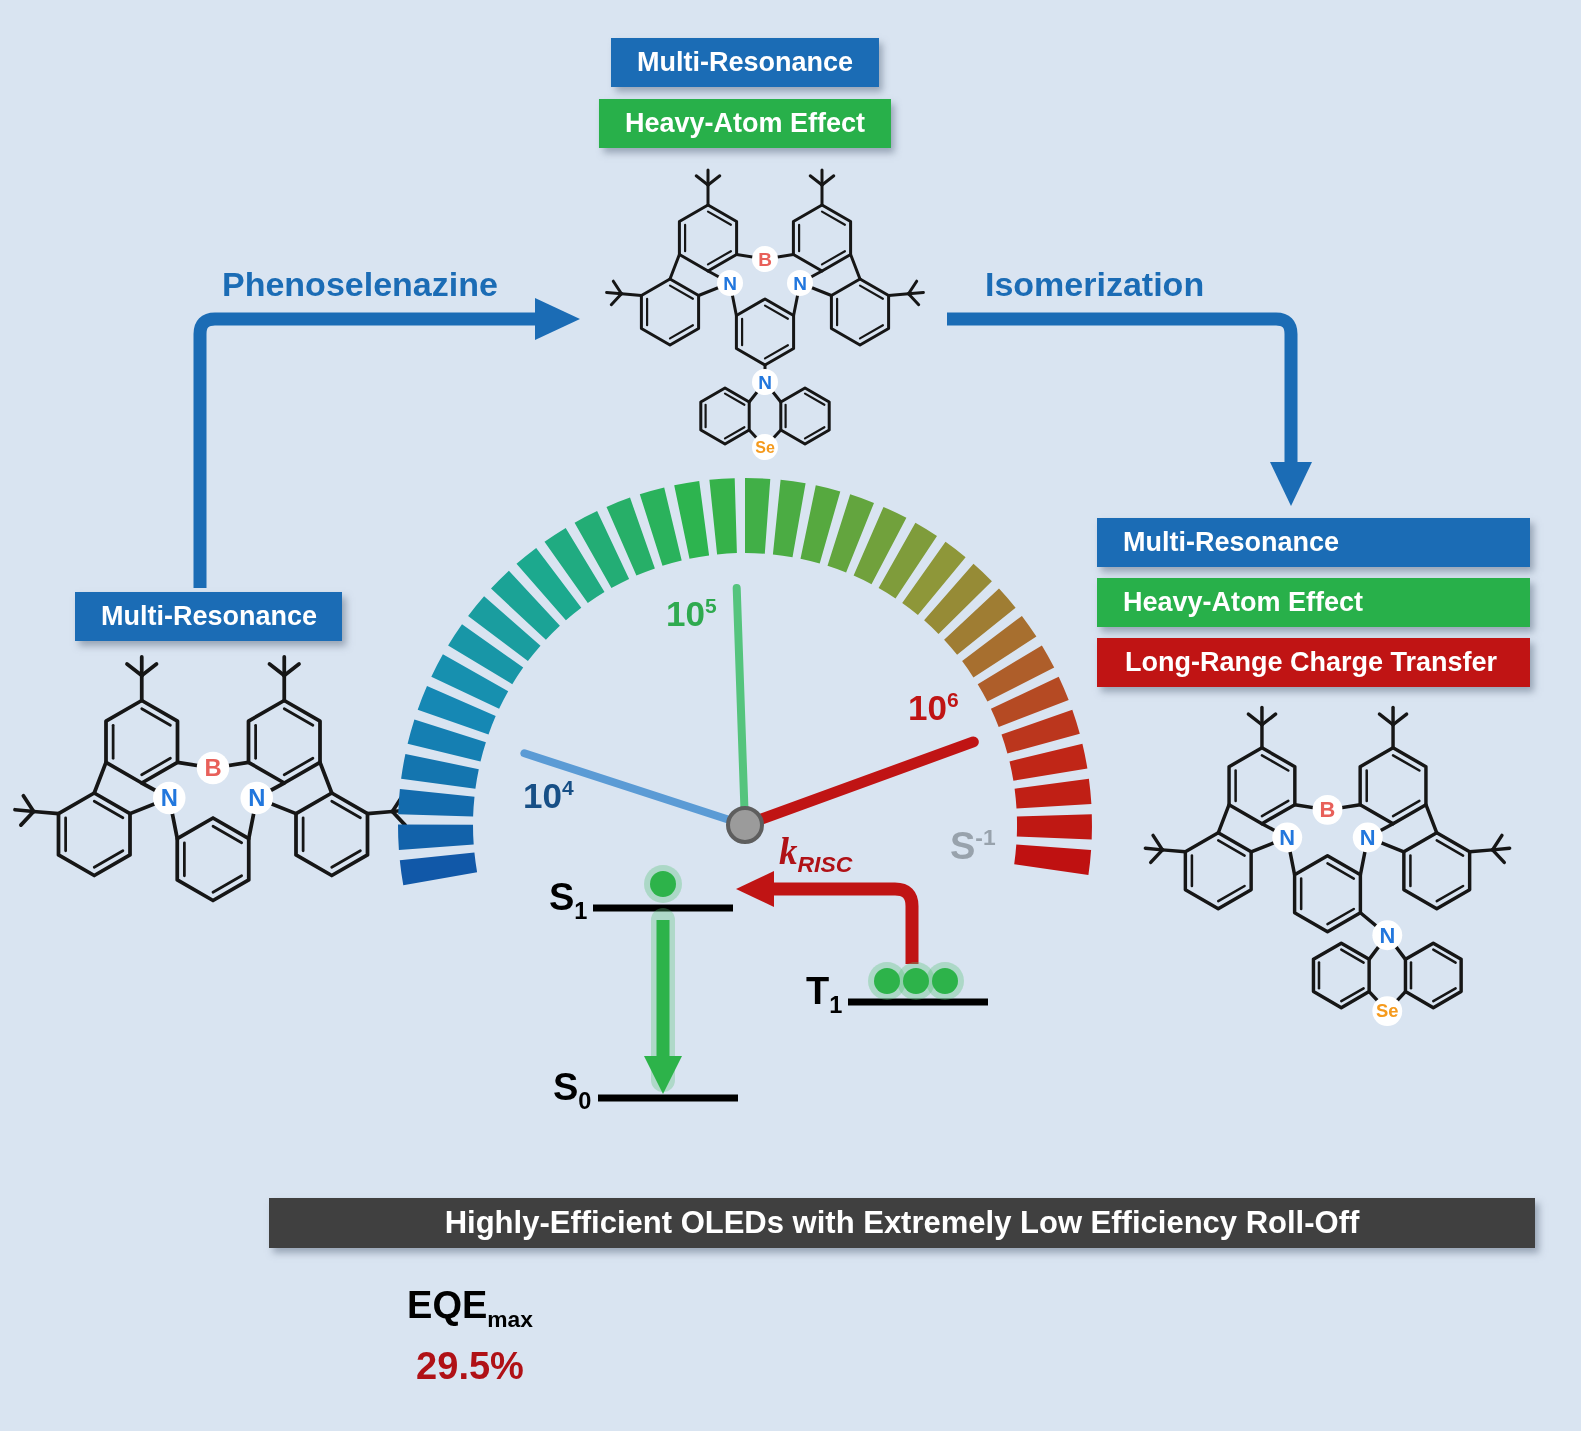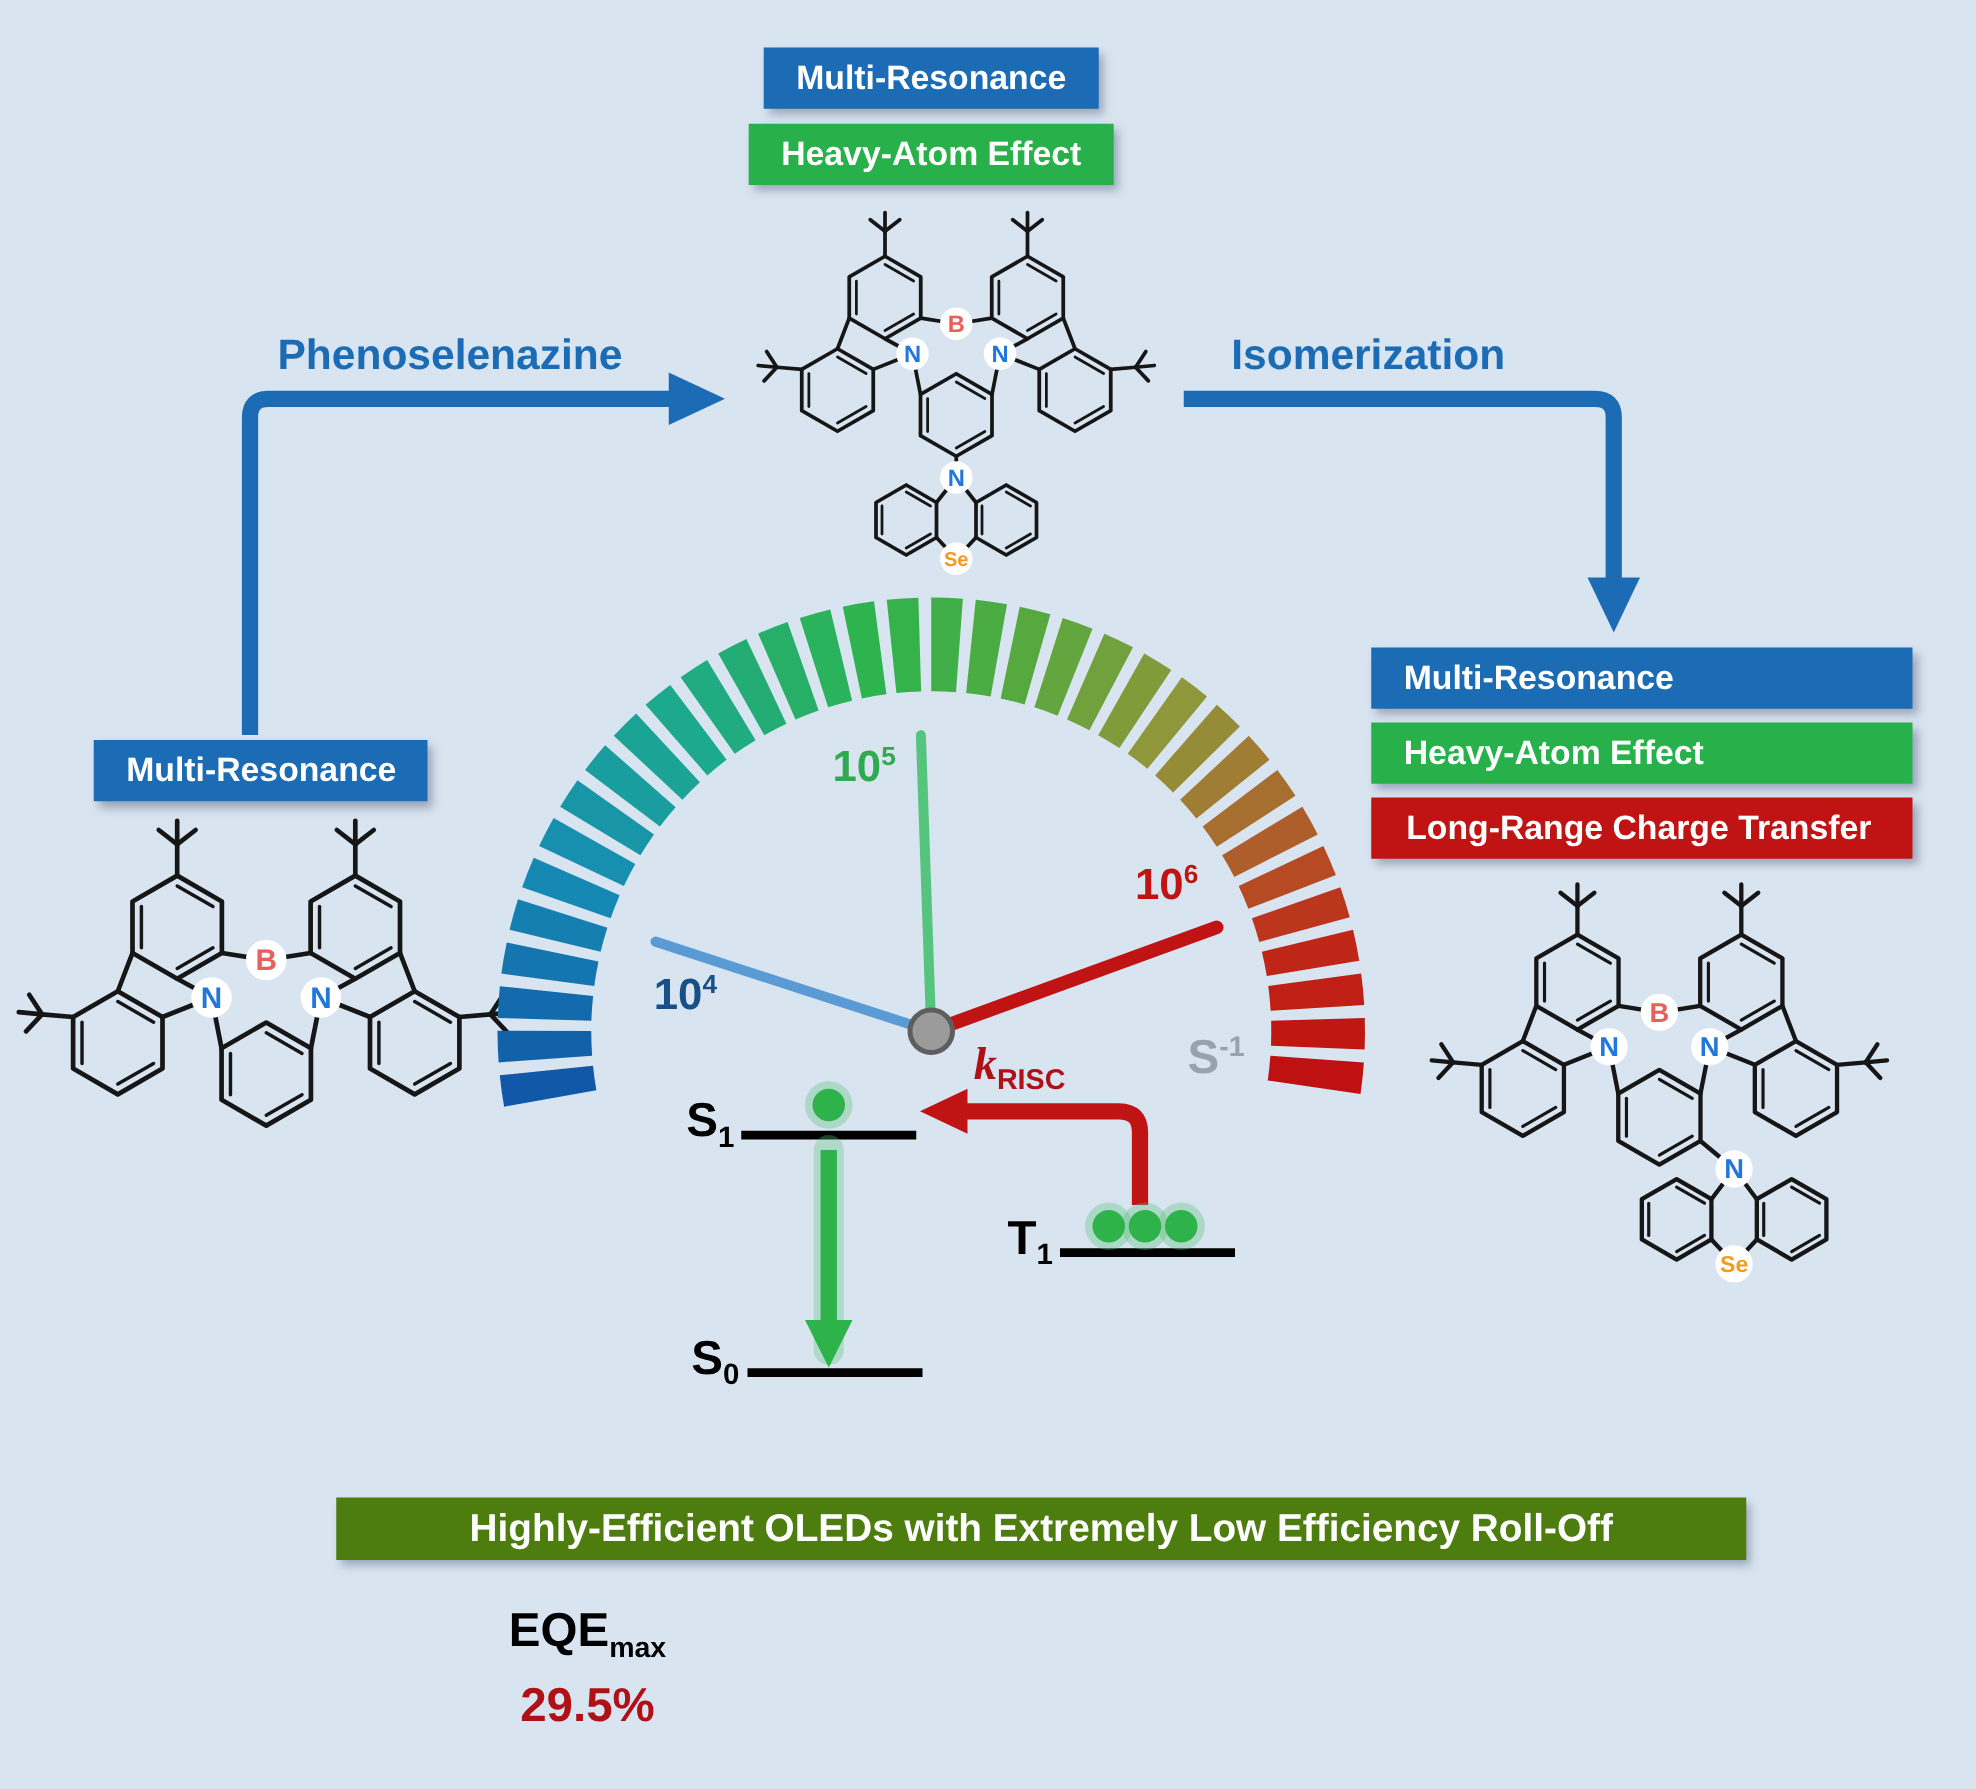--- a/index.html
+++ b/index.html
@@ -15,27 +15,27 @@
   .badge.green { background:#28b04a; }
   .badge.red   { background:#c01414;padding-left:28px; }
   .centerx { transform:translateX(-50%); }
   .wbadge { width:433px; text-align:left; }
   .arrow-label { position:absolute; color:#1b6cb5; font-weight:bold; font-size:34px; white-space:nowrap; }
   .gauge-num { position:absolute; font-weight:bold; font-size:35px; white-space:nowrap; }
   .gauge-num sup, .unit sup { font-size:60%; }
   .c-navy { color:#174f86; } .c-grn { color:#2faa4f; } .c-red { color:#c01414; }
   .k-lab { position:absolute; font-weight:bold; font-size:37px; color:#b01116; white-space:nowrap; }
   .k-lab i { font-family:"Liberation Serif", serif; font-style:italic; }
-  .k-lab sub { font-size:62%; }
+  .k-lab sub { font-size:62%;font-style:italic; }
   .unit { position:absolute; font-weight:bold; font-size:38px; color:#98a2ac; white-space:nowrap; }
   .elabel { position:absolute; font-weight:bold; font-size:38px; color:#000; white-space:nowrap; }
   .elabel sub { font-size:62%; }
   .banner {
-    position:absolute; left:269px; top:1198px; width:1128px; height:50px;
-    background:#4d7c0f; color:#fff; font-weight:bold; font-size:31px;
+    position:absolute; left:269px; top:1198px; width:1266px; height:50px;
+    background:#404040; color:#fff; font-weight:bold; font-size:31px;
     display:flex; align-items:center; justify-content:center;
     box-shadow:4px 5px 7px rgba(100,115,135,.55); white-space:nowrap;
   }
   .stat { position:absolute; transform:translateX(-50%); text-align:center; }
   .stat .lbl { font-size:38px; font-weight:bold; color:#000; white-space:nowrap; }
   .stat .lbl sub { font-size:60%; }
   .stat .val { font-size:38px; font-weight:bold; color:#b01116; margin-top:12px; }
   .lvl { stroke:#000; stroke-width:7; }
   .flow { fill:none; stroke:#1b6cb5; stroke-width:13; }
 </style>

